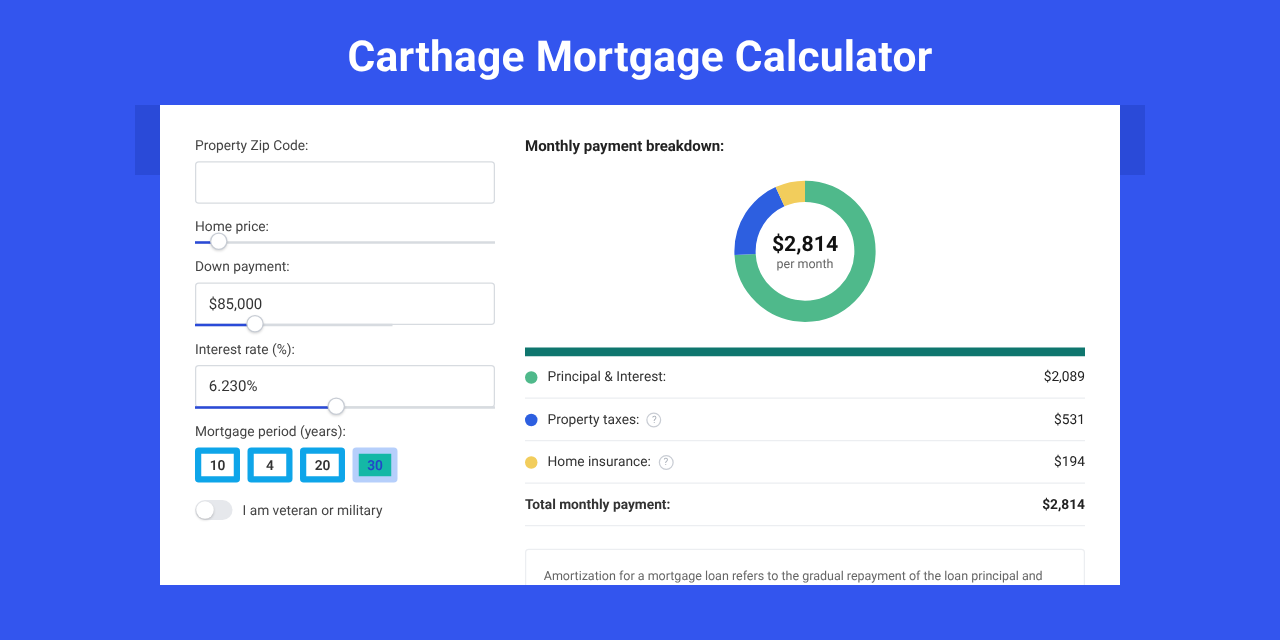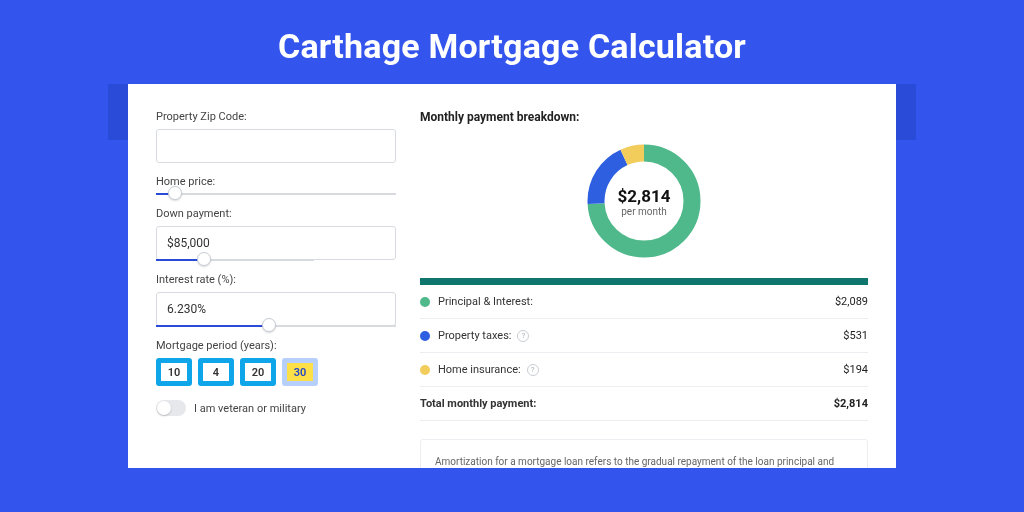--- a/index.html
+++ b/index.html
@@ -13,21 +13,21 @@
 .field{width:100%;height:34px;border:1px solid #d7dbe0;border-radius:3px;padding:0 10px;font-size:12px;color:#333;background:#fff}
 .row{margin-bottom:12px}
 .slider-track{position:relative;height:2px;background:#d7dbe0;margin-top:-1px}
 .slider-fill{position:absolute;height:2px;background:#2a4ad8;left:0;top:0}
 .slider-thumb{position:absolute;width:14px;height:14px;background:#fff;border:1px solid #c7ccd4;border-radius:50%;top:-7px;transform:translateX(-50%);box-shadow:0 1px 2px rgba(0,0,0,.15)}
 .dp-row{display:flex;gap:8px}
 .dp-row .field:first-child{flex:1}
 .dp-row .field:last-child{width:74px}
 .period-btns{display:flex;gap:6px}
 .pbtn{width:36px;height:28px;border:5px solid #0ea5e9;background:#fff;border-radius:3px;font-size:11px;font-weight:600;color:#333;cursor:pointer}
-.pbtn.active{background:#fde047;border-color:#b6cffb;color:#2346c9}
+.pbtn.active{background:#14b8a6;border-color:#b6cffb;color:#2346c9}
 .vet-row{display:flex;align-items:center;gap:8px;margin-top:14px}
 .toggle{width:30px;height:16px;background:#e6e8ec;border-radius:10px;position:relative}
 .toggle::after{content:"";position:absolute;width:14px;height:14px;background:#fff;border-radius:50%;left:1px;top:1px;box-shadow:0 1px 2px rgba(0,0,0,.2)}
 .vet-lbl{font-size:11px;color:#444}
 .sect-title{font-size:12px;font-weight:700;color:#222;margin-bottom:14px}
 .donut-wrap{display:flex;justify-content:center;margin-bottom:14px}
 .donut{position:relative;width:126px;height:126px}
 .donut svg{transform:rotate(-90deg)}
 .donut-center{position:absolute;inset:0;display:flex;flex-direction:column;align-items:center;justify-content:center}
 .donut-amt{font-weight:700;font-size:17px;color:#111}

